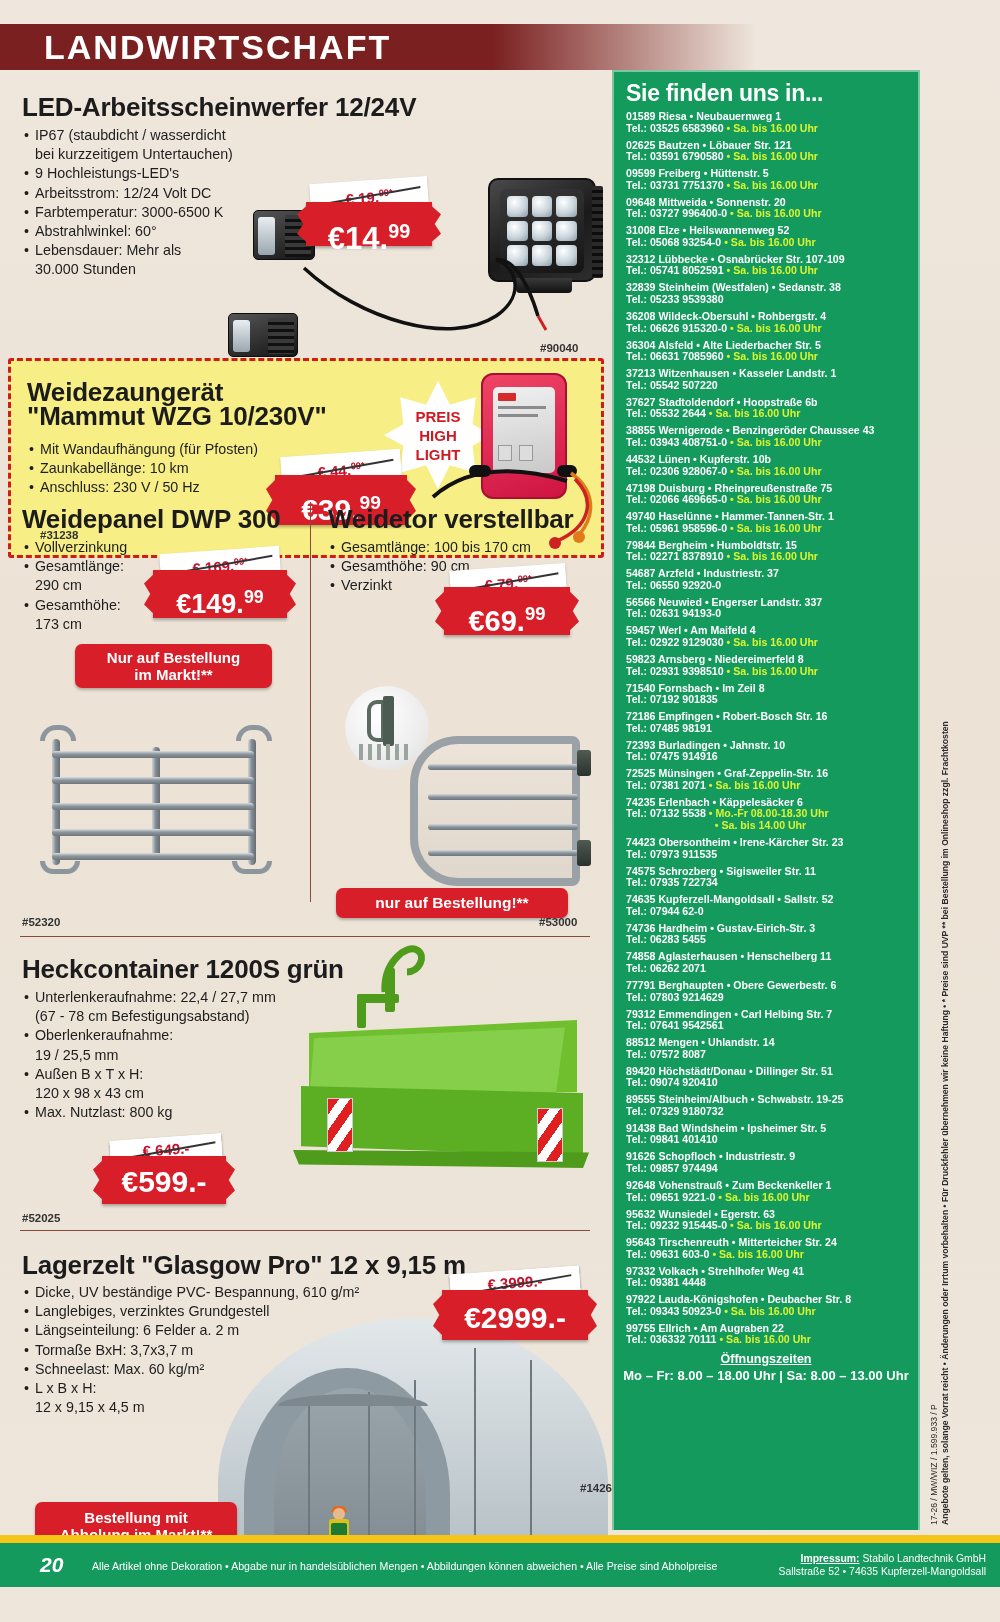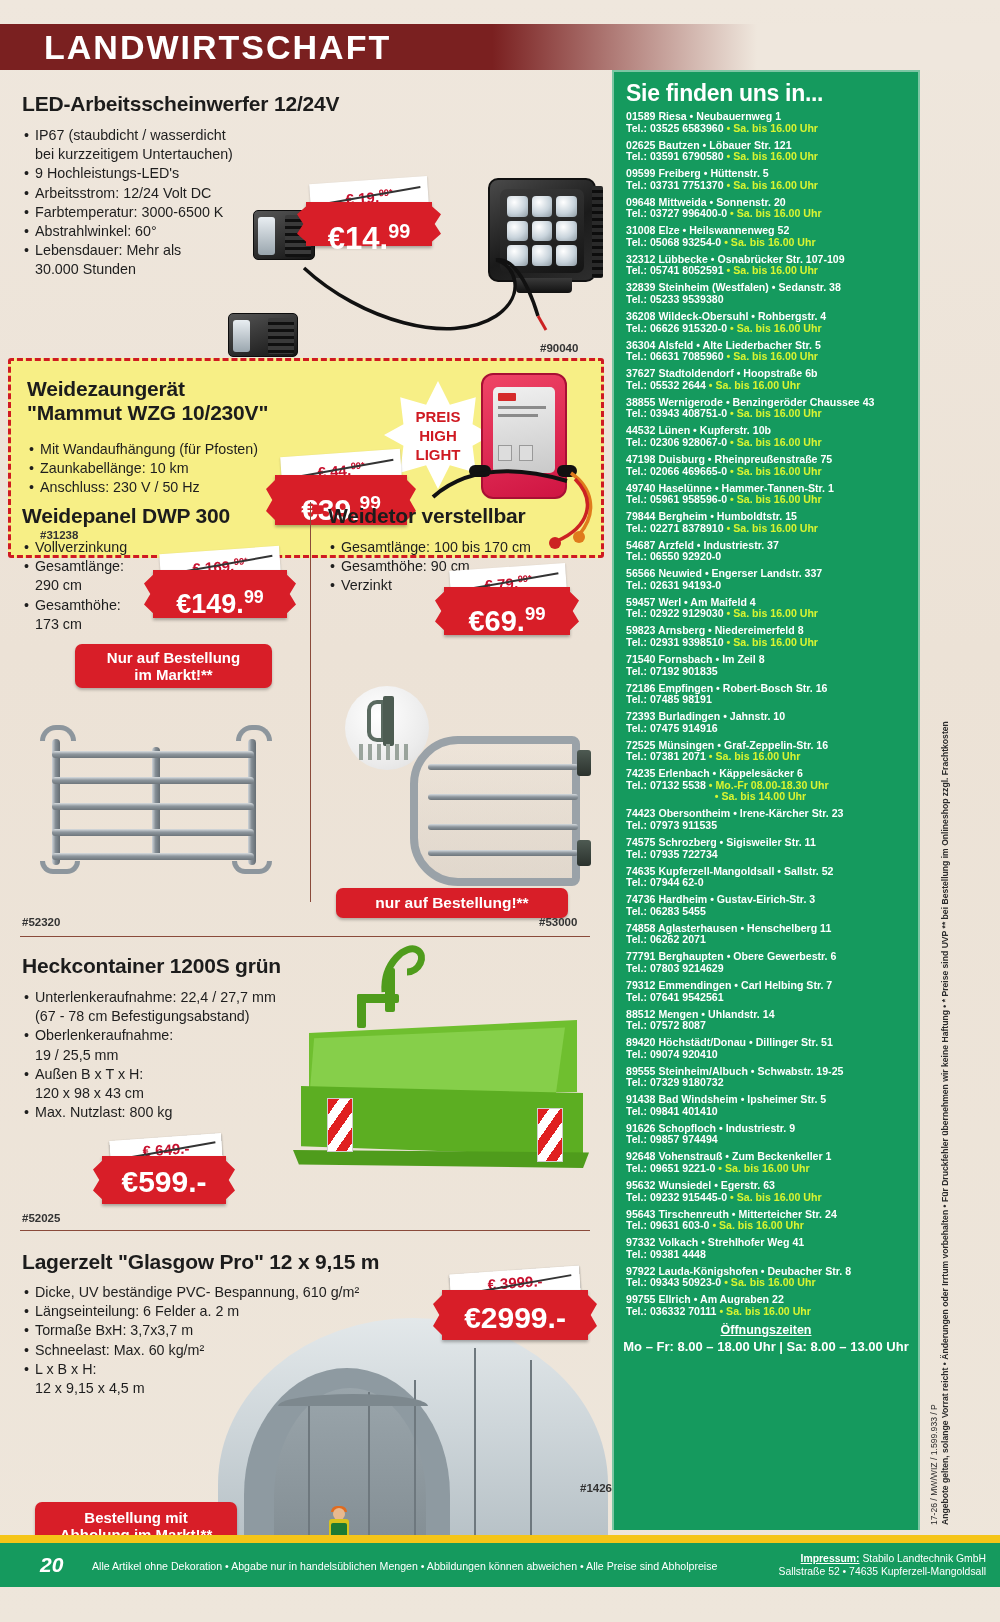--- a/index.html
+++ b/index.html
@@ -25,21 +25,21 @@
     font-size: 34px; font-weight: bold; color: #ffffff;
     letter-spacing: 2px; line-height: 40px;
   }
   .hdr-fade{
     position:absolute; left:460px; top:24px; width:540px; height:46px;
     background:linear-gradient(90deg,#7a2020 0%, #7a2020 6%, #efe7dd 55%, #efe7dd 100%);
   }
   
   .leftcol { position:absolute; left:0; top:70px; width:612px; height:1455px; }
   .prod-title {
-    font-size: 21px; font-weight: bold; color: #1c1c1c; letter-spacing:-.2px;
+    font-size: 26px; font-weight: bold; color: #1c1c1c; letter-spacing:-.2px;
   }
   .bullets { font-size: 14.3px; color: #1e1e1e; line-height: 19.2px; }
   .bullets li { list-style: none; padding-left: 11px; position: relative; }
   .bullets li:before { content:"•"; position:absolute; left:0; top:0; }
   .bullets li.cont:before { content:""; }
   .artnum { font-size: 11.5px; font-weight: bold; color:#333; }
 
   
   .tag { position:absolute; width:0; height:0; }
   .tag .old {
@@ -477,20 +477,21 @@
 
       <div class="artnum" style="position:absolute;left:22px;top:1142px;">#52025</div>
     </div>
 
     <div class="hrule" style="left:20px;top:1160px;width:570px;"></div>
 
     <div>
       <div class="prod-title" style="position:absolute;left:22px;top:1180px;">Lagerzelt "Glasgow Pro" 12 x 9,15 m</div>
       <ul class="bullets" style="position:absolute;left:24px;top:1213px;width:400px;">
         <li>Dicke, UV beständige PVC- Bespannung, 610 g/m²</li>
+        <li>Langlebiges, verzinktes Grundgestell</li>
         <li>Längseinteilung: 6 Felder a. 2 m</li>
         <li>Tormaße BxH: 3,7x3,7 m</li>
         <li>Schneelast: Max. 60 kg/m²</li>
         <li>L x B x H:</li>
         <li class="cont">12 x 9,15 x 4,5 m</li>
       </ul>
 
       <div class="tent" style="left:218px;top:1248px;width:390px;height:268px;">
         <div class="dome"></div>
         <div class="mouth" style="left:26px;top:50px;width:206px;height:218px;"></div>
@@ -561,20 +562,24 @@
         </div>
         <div class="store">
           <div class="l1">36208 Wildeck-Obersuhl • Rohbergstr. 4</div>
           <div class="l2">Tel.: 06626 915320-0 <span class="hrs">• Sa. bis 16.00 Uhr</span></div>
         </div>
         <div class="store">
           <div class="l1">36304 Alsfeld • Alte Liederbacher Str. 5</div>
           <div class="l2">Tel.: 06631 7085960 <span class="hrs">• Sa. bis 16.00 Uhr</span></div>
         </div>
         <div class="store">
+          <div class="l1">37213 Witzenhausen • Kasseler Landstr. 1</div>
+          <div class="l2">Tel.: 05542 507220 </div>
+        </div>
+        <div class="store">
           <div class="l1">37627 Stadtoldendorf • Hoopstraße 6b</div>
           <div class="l2">Tel.: 05532 2644 <span class="hrs">• Sa. bis 16.00 Uhr</span></div>
         </div>
         <div class="store">
           <div class="l1">38855 Wernigerode • Benzingeröder Chaussee 43</div>
           <div class="l2">Tel.: 03943 408751-0 <span class="hrs">• Sa. bis 16.00 Uhr</span></div>
         </div>
         <div class="store">
           <div class="l1">44532 Lünen • Kupferstr. 10b</div>
           <div class="l2">Tel.: 02306 928067-0 <span class="hrs">• Sa. bis 16.00 Uhr</span></div>

